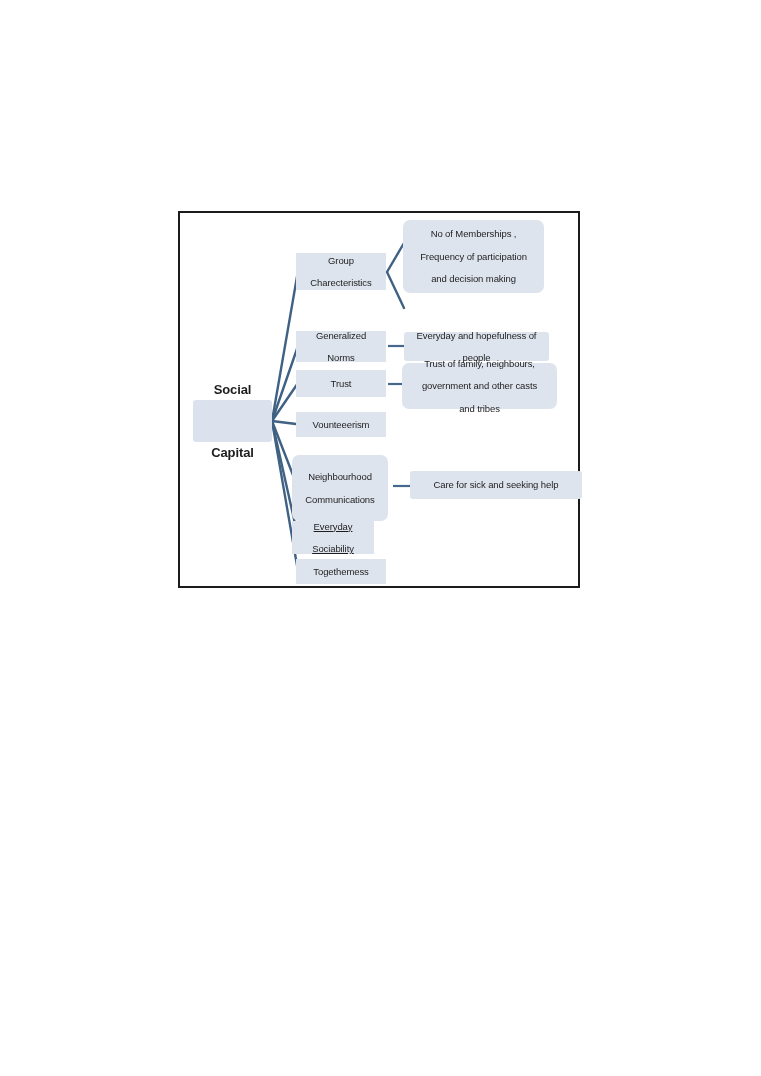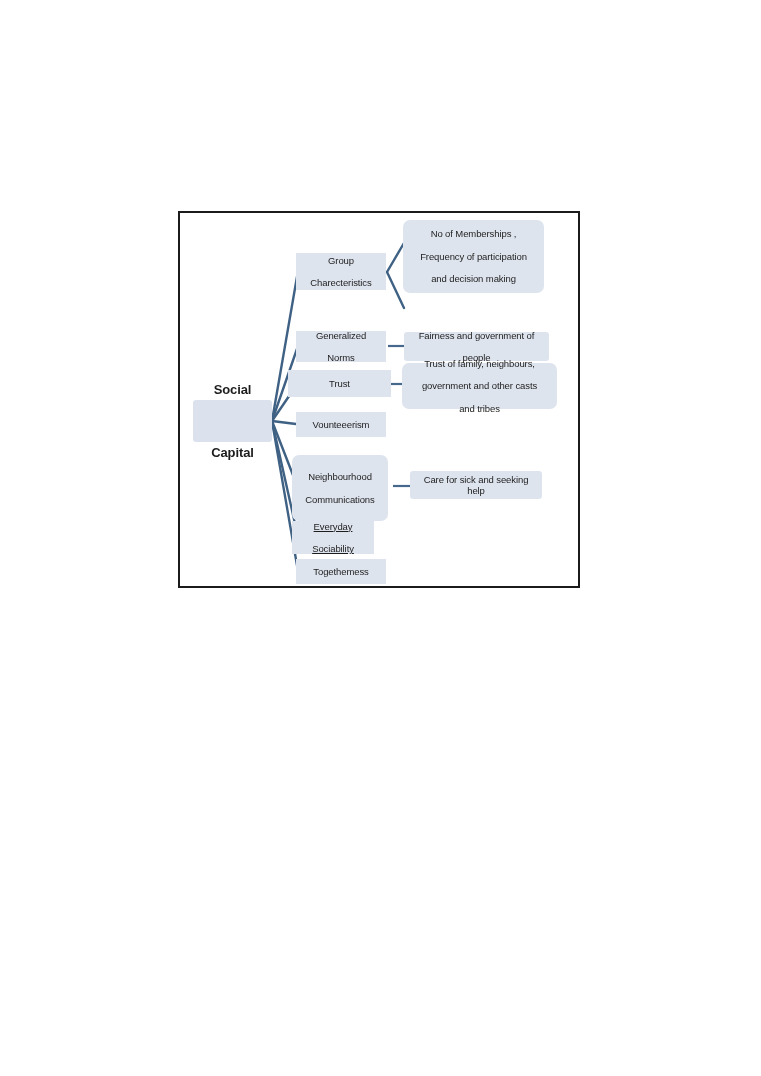--- a/index.html
+++ b/index.html
@@ -52,25 +52,25 @@
   .leaf{font-size:9.5px;border-radius:3px;}
   .leaf-rounded{border-radius:7px;}
 
   
   #n-root        {left:13px;  top:187px; width:79px;  height:42px;}
   #n-group       {left:116px; top:40px;  width:90px;  height:37px;}
   #n-memberships {left:223px; top:7px;   width:141px; height:73px;}
   #n-funding     {left:224px; top:83px;  width:145px; height:31px;}
   #n-gennorms    {left:116px; top:118px; width:90px;  height:31px;}
   #n-fairness    {left:224px; top:119px; width:145px; height:29px;}
-  #n-trust       {left:108px; top:157px; width:103px;  height:27px;}
+  #n-trust       {left:116px; top:157px; width:90px;  height:27px;}
   #n-trustdesc   {left:222px; top:150px; width:155px; height:46px;}
   #n-volunteer   {left:116px; top:199px; width:90px;  height:25px;}
   #n-neigh       {left:112px; top:242px; width:96px;  height:66px;}
-  #n-care        {left:230px; top:258px; width:132px; height:28px;}
+  #n-care        {left:230px; top:258px; width:172px; height:28px;}
   #n-everyday    {left:112px; top:308px; width:82px;  height:33px;text-decoration:underline;}
   #n-together    {left:116px; top:346px; width:90px;  height:25px;}
 </style>
 </head>
 <body>
 
 <div id="page">
 
   <div class="figure-frame">
     <div class="canvas">
@@ -120,21 +120,21 @@
 
       <div class="node branch" id="n-gennorms">
         <span>
           <span>Generalized</span><br>
           <span>Norms</span>
         </span>
       </div>
 
       <div class="node leaf" id="n-fairness">
         <span>
-          <span>Fairness and government of</span><br>
+          <span>Everyday and hopefulness of</span><br>
           <span>people</span>
         </span>
       </div>
 
       <div class="node branch" id="n-trust">
         <span>Trust</span>
       </div>
 
       <div class="node leaf leaf-rounded" id="n-trustdesc">
         <span>

